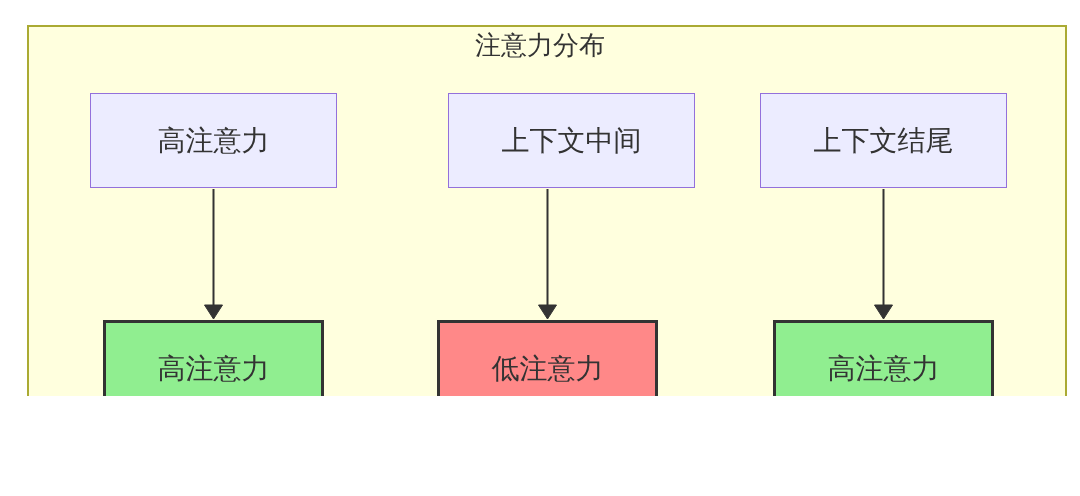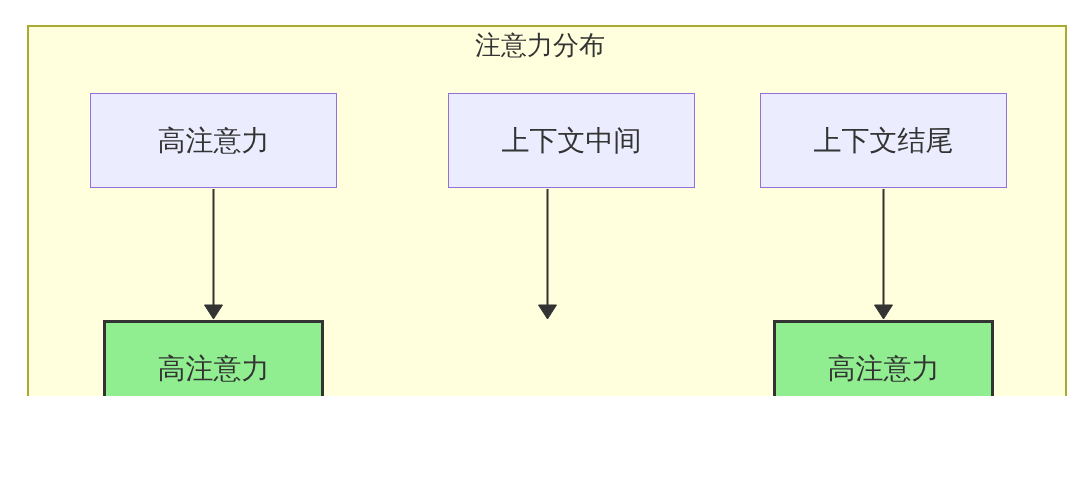--- a/index.html
+++ b/index.html
@@ -122,17 +122,20 @@
     </g>
     <g>
       <line x1="883.5" y1="189" x2="883.5" y2="306"></line>
       <polygon points="874.5,305 892.5,305 883.5,319"></polygon>
     </g>
   </svg>
 
   <div class="node node-bottom node-high pos-1">
     <span>高注意力</span>
   </div>
+  <div class="node node-bottom node-low pos-2">
+    <span>低注意力</span>
+  </div>
   <div class="node node-bottom node-high pos-3">
     <span>高注意力</span>
   </div>
 
 </div>
 
 </body></html>

